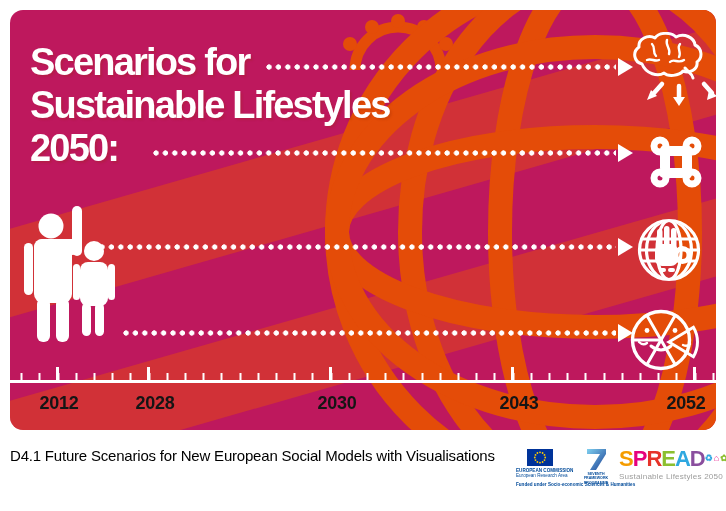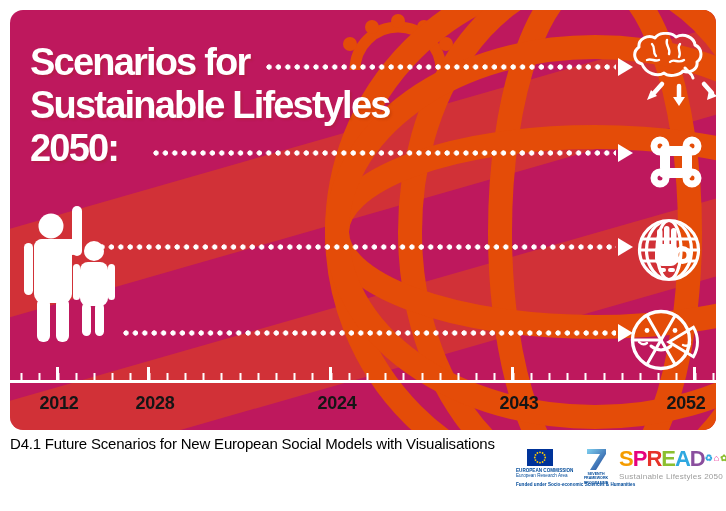--- a/index.html
+++ b/index.html
@@ -47,21 +47,21 @@
     background-position:2.5px 0;
   }
   .tick{position:absolute;width:3px;height:16px;top:357px;background:#fff}
   .k0{left:46px}.k1{left:137px}.k2{left:319px}.k3{left:501px}.k4{left:683px}
   .year{
     position:absolute;top:383px;color:#151515;font-weight:800;font-size:18px;
     letter-spacing:-0.3px;transform:translateX(-50%);white-space:nowrap;
   }
   .y0{left:49px}.y1{left:145px}.y2{left:327px}.y3{left:509px}.y4{left:676px}
   
-  .deliverable{position:absolute;left:10px;top:435px;font-size:15px;color:#000;letter-spacing:-0.2px;white-space:nowrap}
+  .deliverable{position:absolute;left:10px;top:447px;font-size:15px;color:#000;letter-spacing:-0.2px;white-space:nowrap}
   .ec{position:absolute;left:516px;top:449px;width:60px}
   .ec svg{display:block;margin-left:11px}
   .ec-name1{font-size:4.6px;font-weight:700;color:#004a99;margin-top:2px;white-space:nowrap}
   .ec-name2{font-size:4.6px;color:#004a99;white-space:nowrap}
   .funding{position:absolute;left:516px;top:482px;width:150px;font-size:4.6px;font-weight:700;color:#004a99;white-space:nowrap}
   .fp7{position:absolute;left:579px;top:447px;width:34px;text-align:center}
   .fp7 svg{display:block;margin:0 auto}
   .fp7-caption{font-size:3.6px;color:#004a99;font-weight:700;line-height:1.25;margin-top:1px}
   .spread{position:absolute;left:619px;top:448px}
   .spread-letters{font-size:22px;font-weight:900;letter-spacing:-1px;line-height:1;white-space:nowrap}
@@ -223,21 +223,21 @@
 
   <div class="ticks"></div>
   <div class="timeline-line"></div>
   <div class="tick k0"></div>
   <div class="tick k1"></div>
   <div class="tick k2"></div>
   <div class="tick k3"></div>
   <div class="tick k4"></div>
   <span class="year y0">2012</span>
   <span class="year y1">2028</span>
-  <span class="year y2">2024</span>
+  <span class="year y2">2030</span>
   <span class="year y3">2043</span>
   <span class="year y4">2052</span>
 </div>
 
 <div class="deliverable">D4.1 Future Scenarios for New European Social Models with Visualisations</div>
 
 <div class="ec">
   <svg width="26" height="17" viewBox="0 0 26 17">
     <rect width="26" height="17" fill="#003399"></rect>
     <g fill="#ffcc00">

